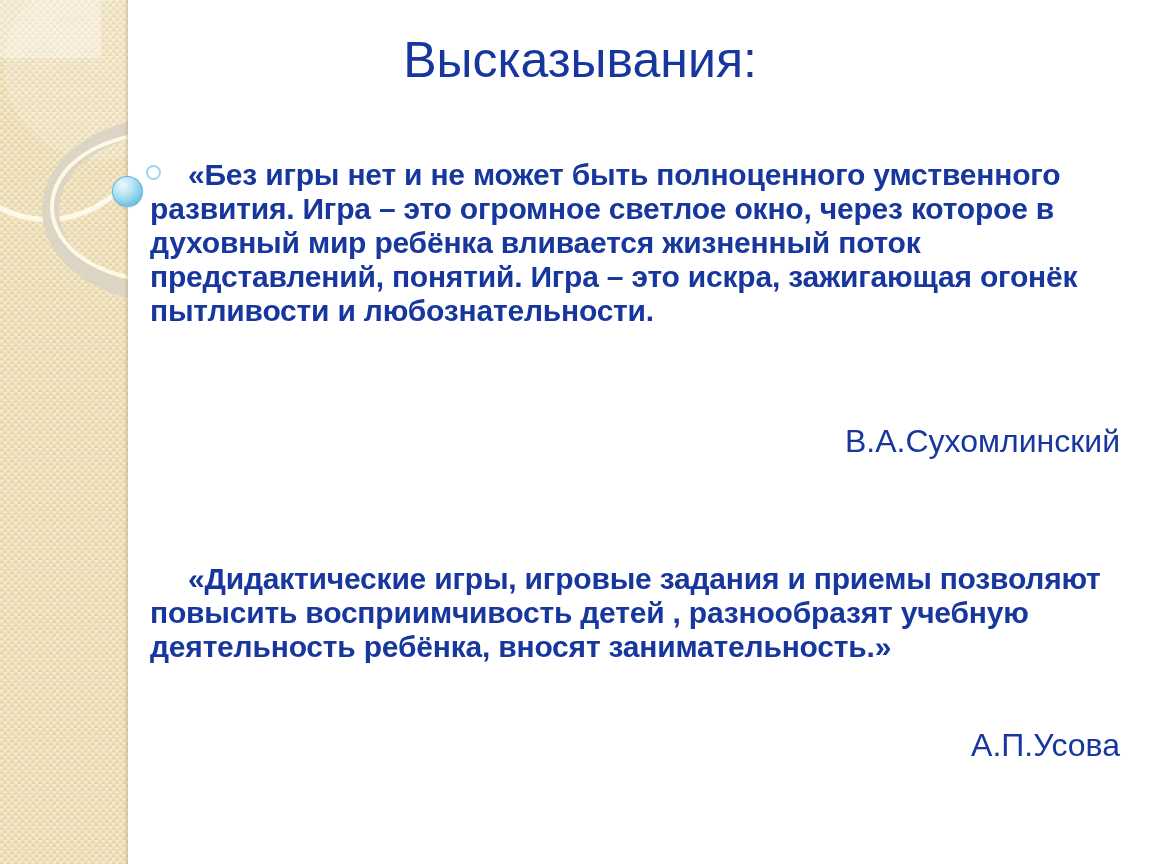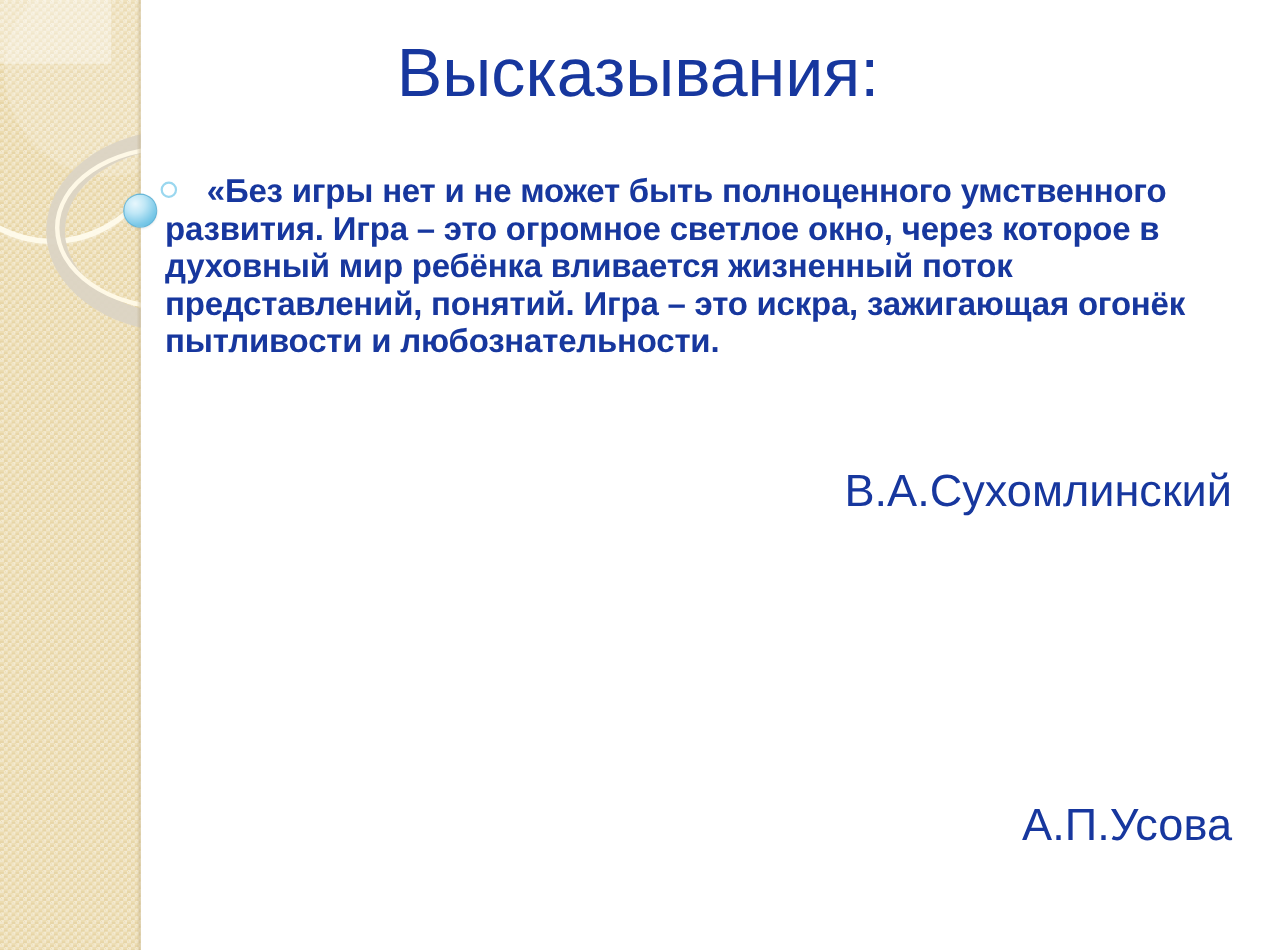--- a/index.html
+++ b/index.html
@@ -139,21 +139,21 @@
     height: 864px;
   }
 
   .page-title {
     position: absolute;
     left: 0;
     top: 34px;
     width: 904px;
     text-align: center;
     color: #17379e;
-    font-size: 62px;
+    font-size: 50px;
     font-weight: 400;
     letter-spacing: 0px;
     line-height: 1.05;
     white-space: nowrap;
   }
 
   .quote-block {
     position: absolute;
     left: 22px;
     width: 968px;
@@ -164,21 +164,21 @@
     letter-spacing: -0.2px;
   }
   .quote-one { top: 158px; }
   .quote-two { top: 562px; }
 
   .attribution {
     position: absolute;
     right: 30px;
     color: #17379e;
     font-weight: 400;
-    font-size: 41px;
+    font-size: 32px;
     line-height: 1.1;
     text-align: right;
     white-space: nowrap;
   }
   .attr-one { top: 424px; }
   .attr-two { top: 728px; }
 </style>
 </head>
 <body>
 
@@ -198,17 +198,18 @@
   <div class="bubble-small"></div>
 
   <div class="content">
 
     <div class="page-title">Высказывания:</div>
 
     <div class="quote-block quote-one" style="text-indent: 38px;">«Без игры нет и не может быть полноценного умственного развития. Игра – это огромное светлое окно, через которое в духовный мир ребёнка вливается жизненный поток представлений, понятий. Игра – это искра, зажигающая огонёк пытливости и любознательности.</div>
 
     <div class="attribution attr-one">В.А.Сухомлинский</div>
 
+    <div class="quote-block quote-two" style="text-indent: 38px;">«Дидактические игры, игровые задания и приемы позволяют повысить восприимчивость детей , разнообразят учебную деятельность ребёнка, вносят занимательность.»</div>
 
     <div class="attribution attr-two">А.П.Усова</div>
 
   </div>
 </div>
 
 </body></html>

